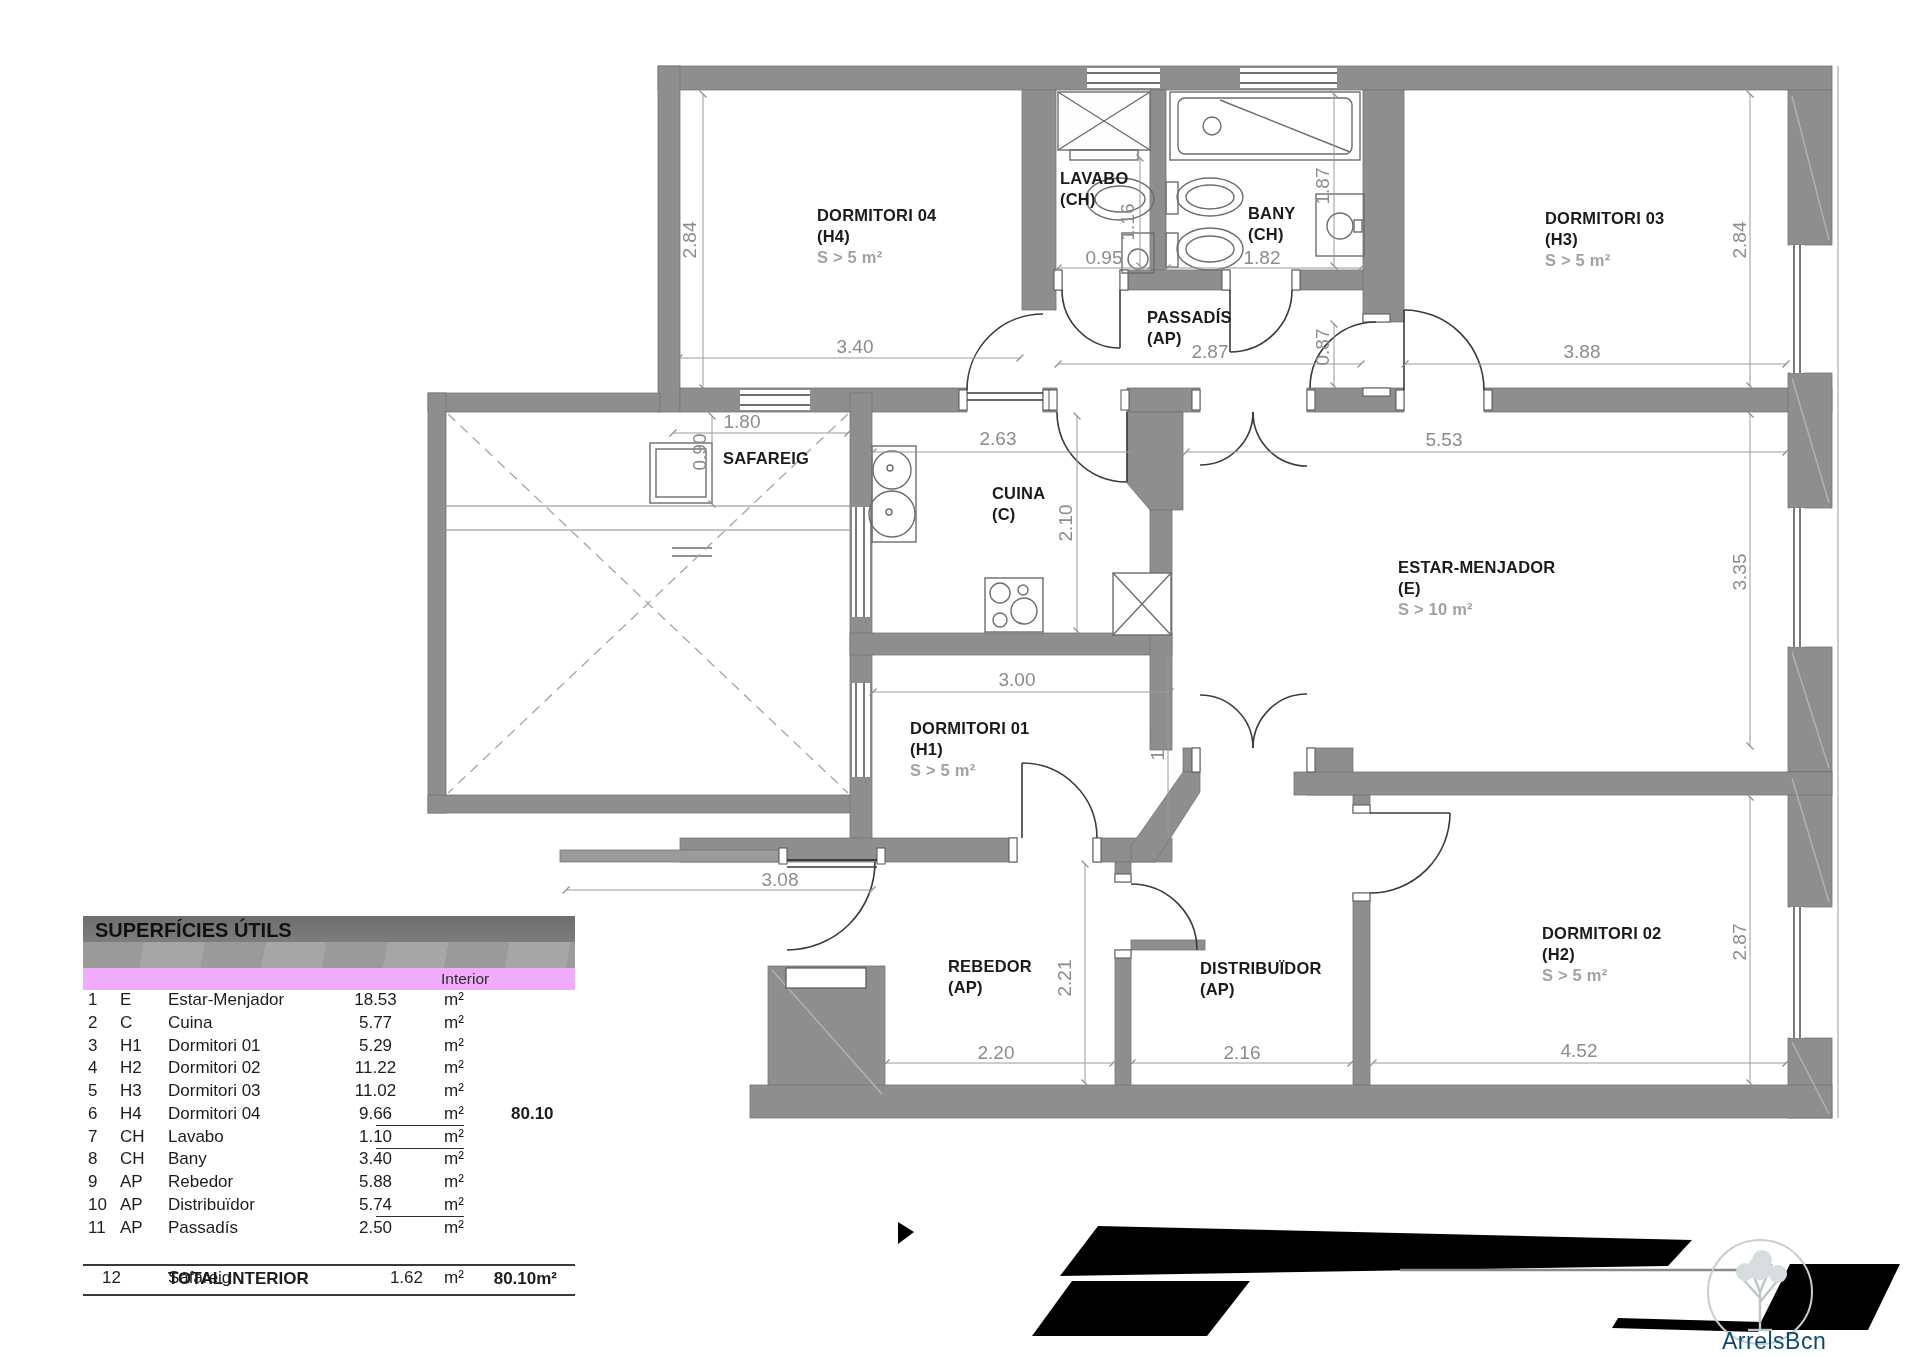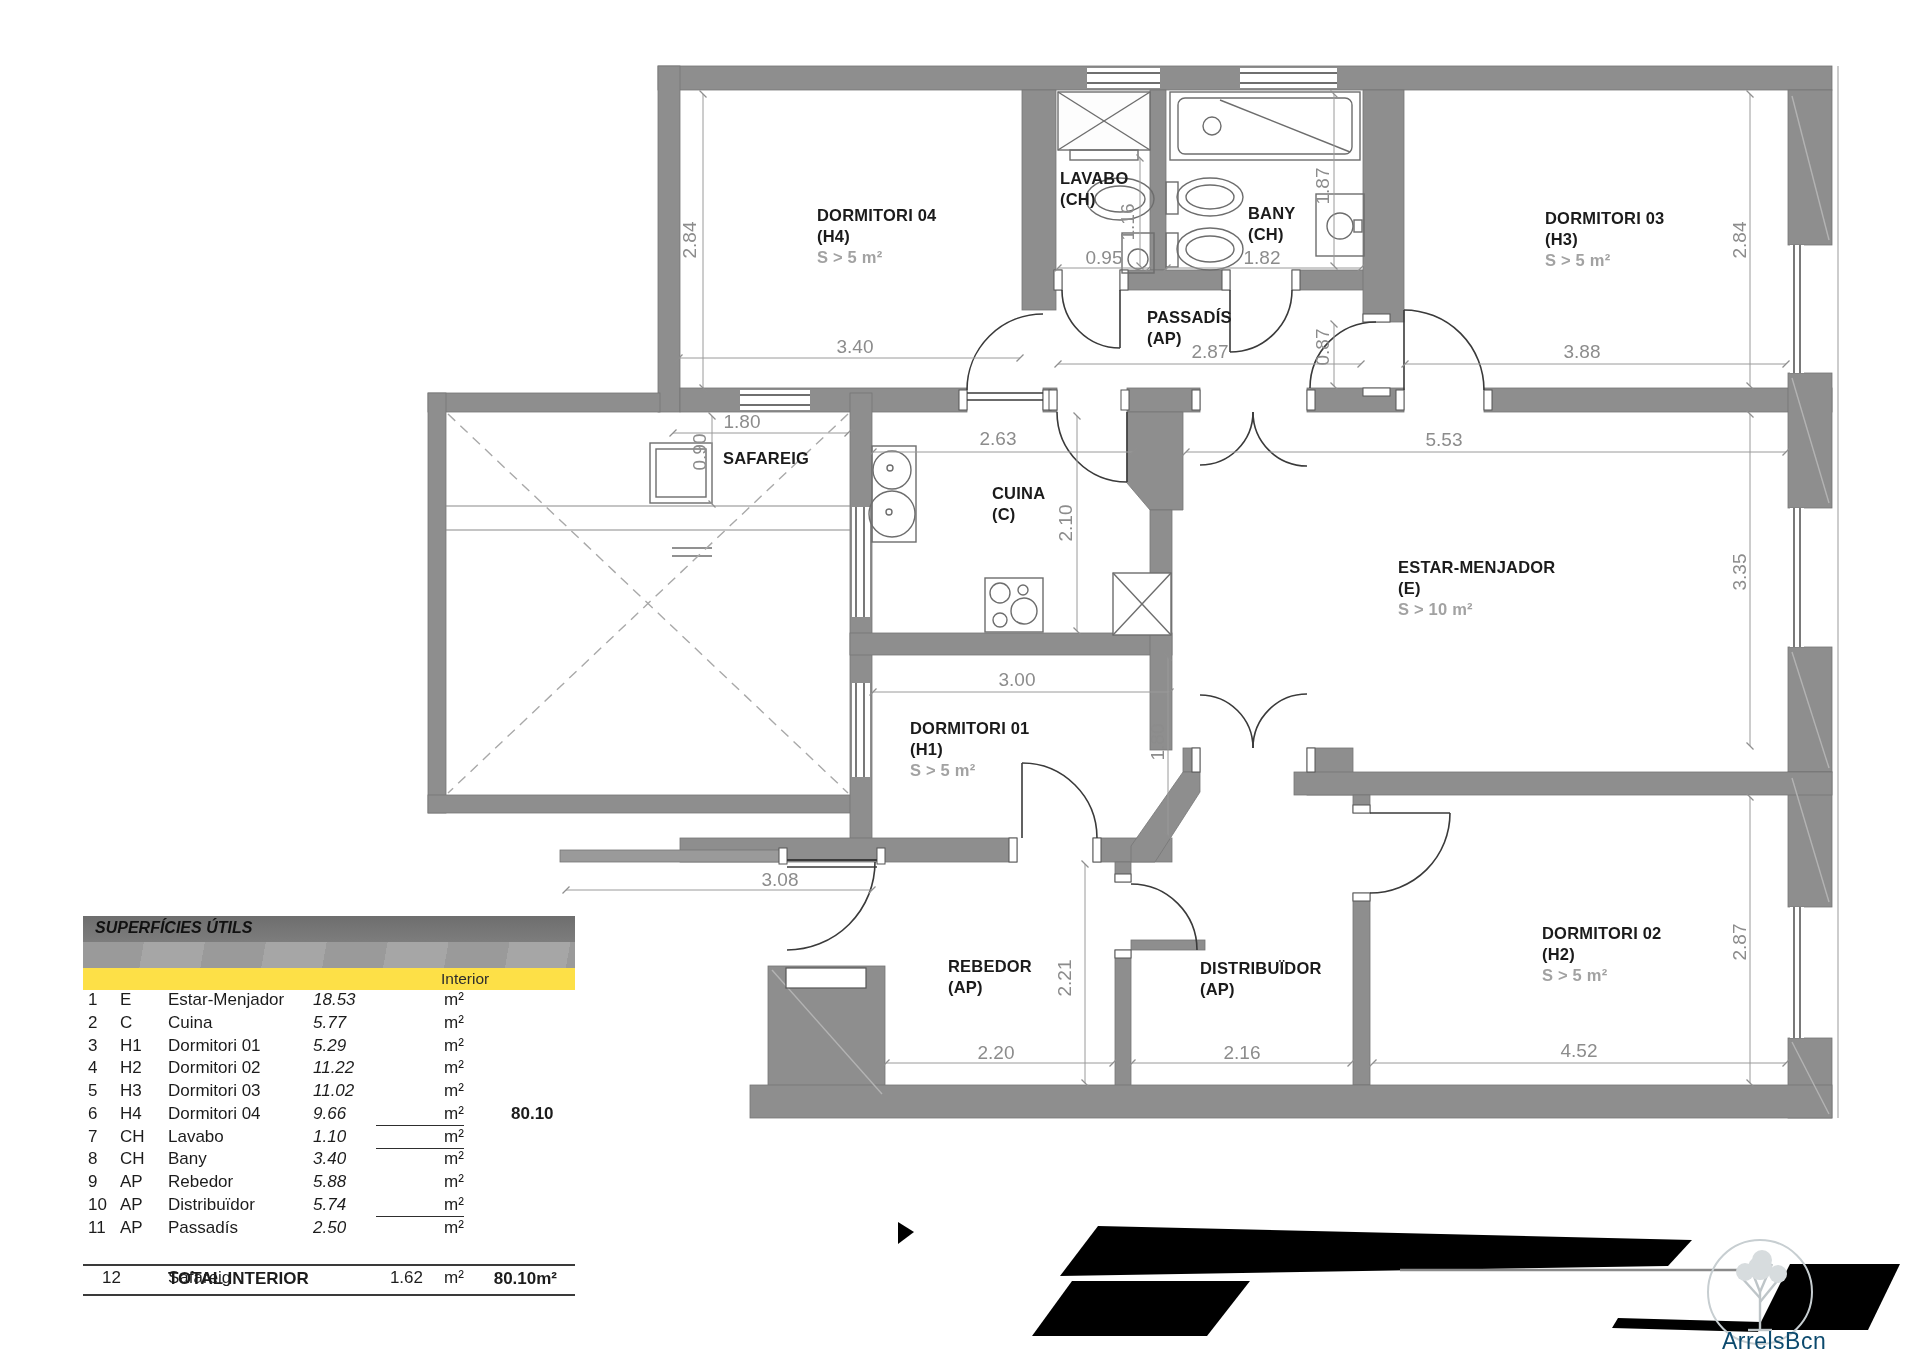--- a/index.html
+++ b/index.html
@@ -8,29 +8,29 @@
   #plan-svg{position:absolute;left:0;top:0;}
   .txt{position:absolute;white-space:nowrap;}
   .room-lbl{font-size:16.5px;font-weight:bold;color:#1b1b1b;line-height:21px;letter-spacing:.2px;}
   .room-lbl .note{color:#a2a2a2;}
   .dim{font-size:19px;color:#8c8c8c;transform:translate(-50%,-50%);}
   .dim.rot{transform:translate(-50%,-50%) rotate(-90deg);}
   
   #surf-table{position:absolute;left:83px;top:916px;width:492px;font-size:17px;color:#1c1c1c;}
   .band{position:absolute;left:0;width:492px;}
   .band1{top:0;height:26px;background:linear-gradient(180deg,#6e6e6e,#7d7d7d);}
-  .band1 span{position:absolute;left:12px;top:3px;font-size:16px;font-weight:bold;color:#111;font-style:italic;}
+  .band1 span{position:absolute;left:12px;top:3px;font-size:20px;font-weight:bold;color:#111;}
   .band2{top:26px;height:26px;background:repeating-linear-gradient(100deg,#9a9a9a 0 60px,#a6a6a6 60px 120px);}
-  .band3{top:52px;height:22px;background:#fde047;}
+  .band3{top:52px;height:22px;background:#f0abfc;}
   .band3 span{position:absolute;left:358px;top:2px;font-size:15.5px;color:#2c2c2c;}
   .trow{position:absolute;left:0;width:492px;height:22px;}
   .trow .c-num{position:absolute;left:5px;}
   .trow .c-code{position:absolute;left:37px;}
   .trow .c-name{position:absolute;left:85px;}
-  .trow .c-area{position:absolute;left:230px;width:125px;text-align:left;font-style:italic;}
+  .trow .c-area{position:absolute;left:230px;width:125px;text-align:center;}
   .trow .c-unit{position:absolute;left:361px;}
   .trow .c-extra{position:absolute;left:428px;font-weight:bold;}
   .sumline{position:absolute;left:293px;width:88px;height:0;border-bottom:1.6px solid #2e2e2e;}
   .total-row{position:absolute;left:0;top:320px;width:492px;height:28px;
              border-top:2.2px solid #3a3a3a;border-bottom:2.2px solid #3a3a3a;font-weight:bold;margin-top:28px;}
   .total-row .t-lbl{position:absolute;left:85px;top:3px;}
   .total-row .t-val{position:absolute;left:330px;width:144px;top:3px;text-align:right;}
   .extra-row{position:absolute;left:0;top:352px;width:492px;height:22px;}
   .extra-row .c-num{position:absolute;left:19px;}
   .extra-row .c-name{position:absolute;left:85px;}

